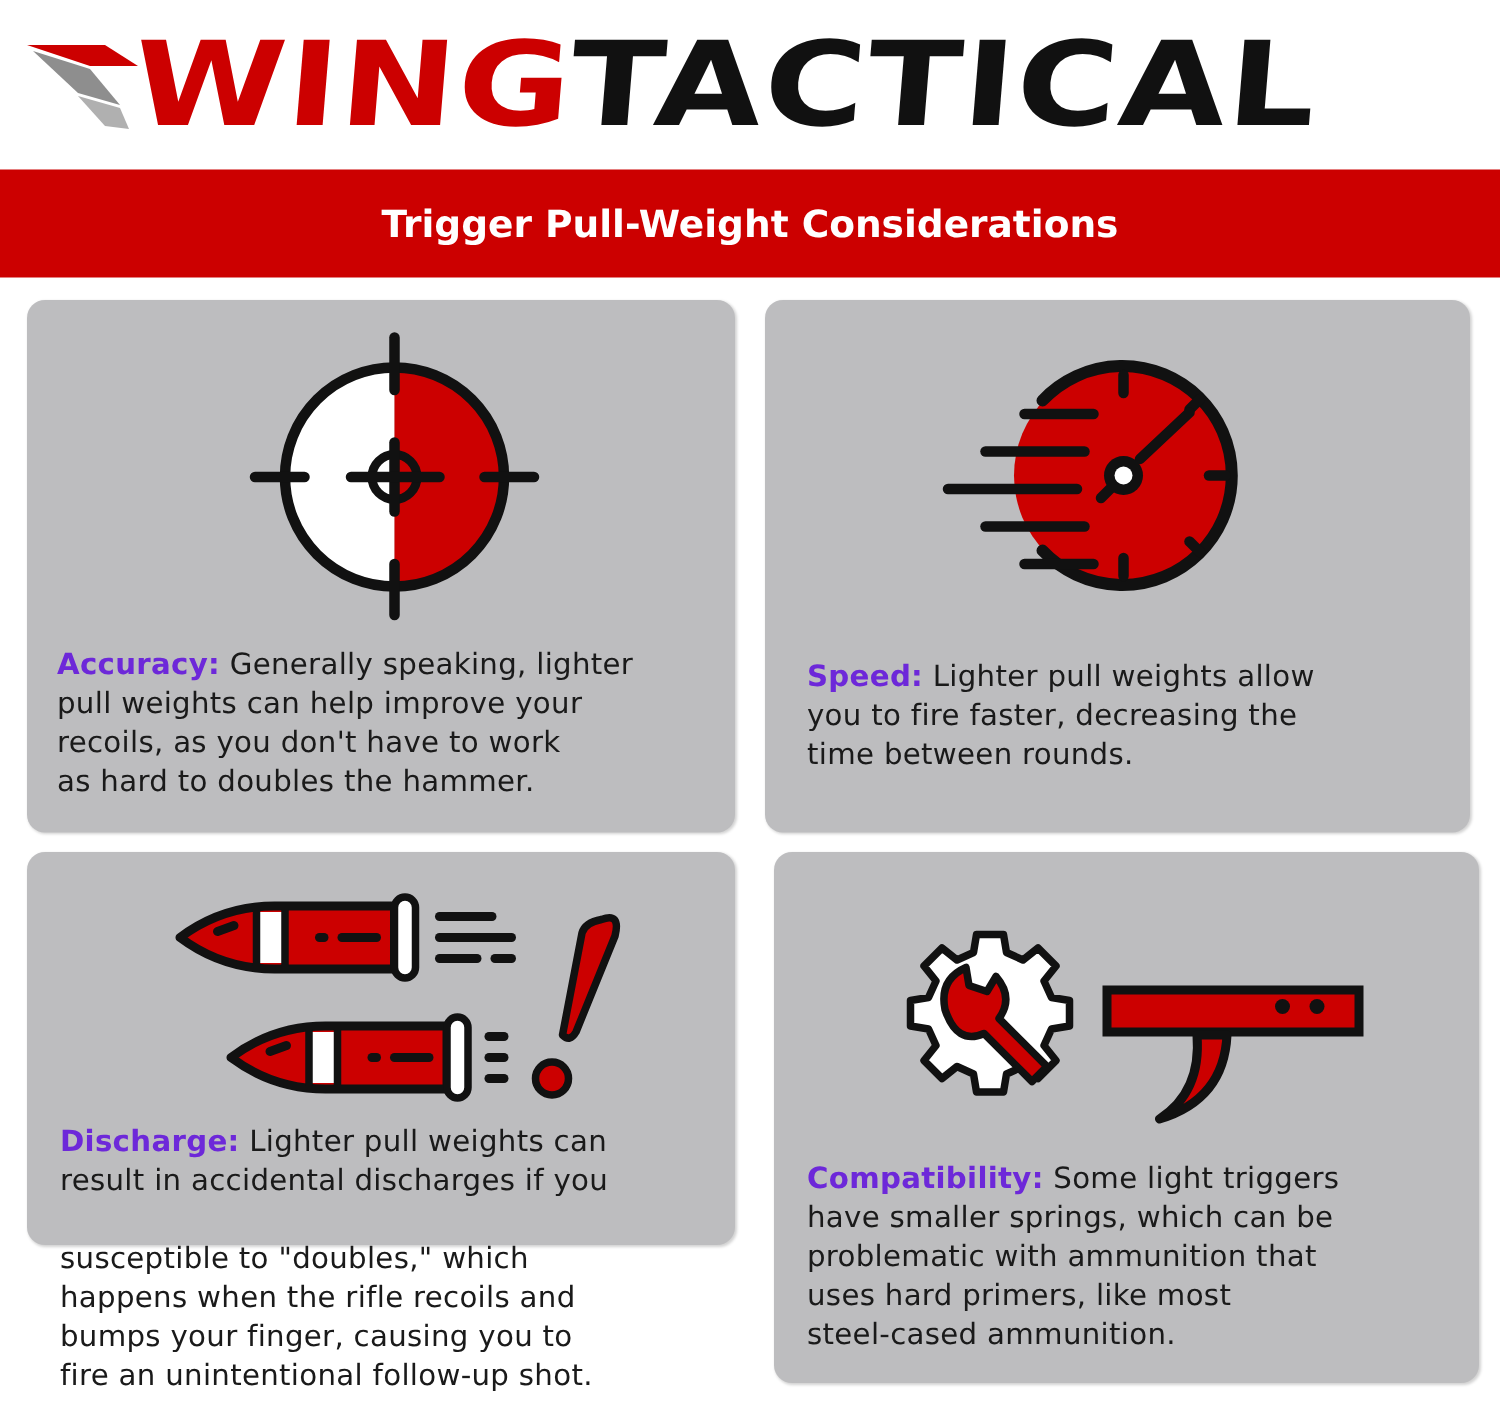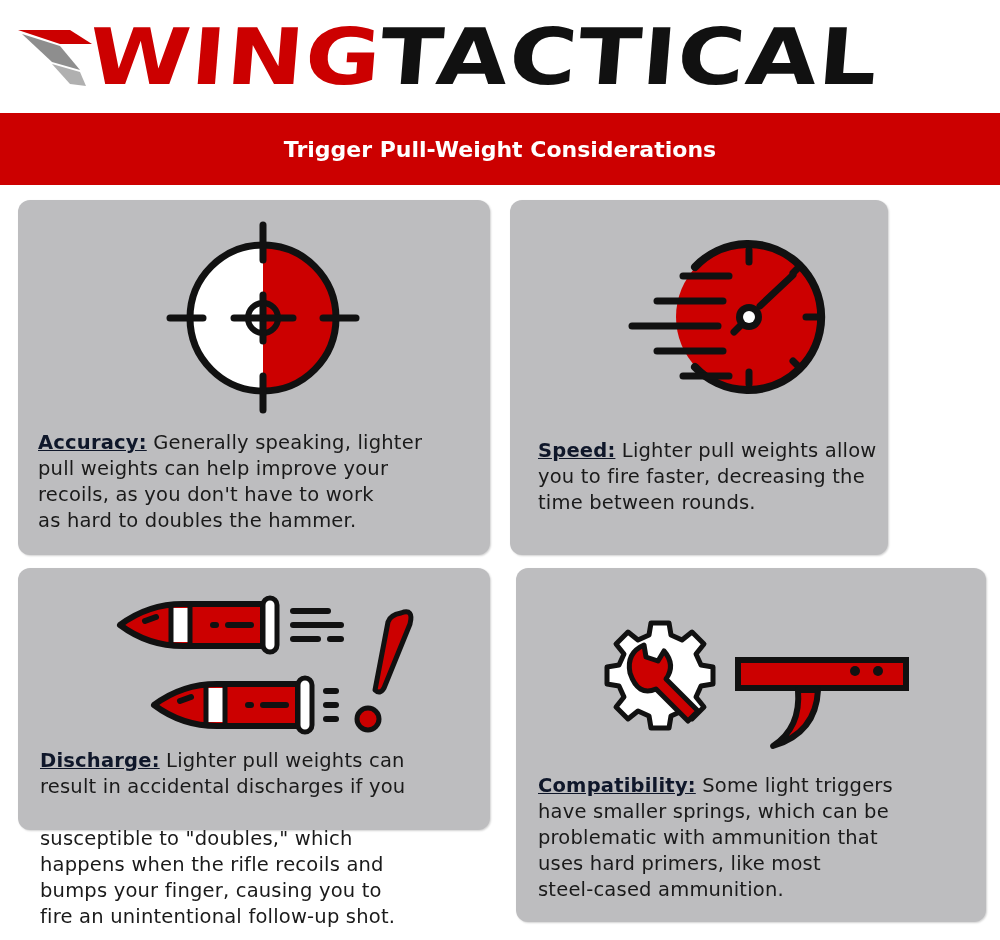--- a/index.html
+++ b/index.html
@@ -18,34 +18,34 @@
     white-space: nowrap;
   }
   .logo-wing { color: #cc0000; }
   .logo-tactical { color: #111111; }
   .banner {
     position: absolute; left: 0; top: 113px; width: 1000px; height: 72px;
     background: #cc0000; display: flex; align-items: center; justify-content: center;
   }
   .banner-title {
     color: #ffffff; font-family: "DejaVu Sans", sans-serif; font-weight: bold;
-    font-size: 22px; letter-spacing: 0px;
+    font-size: 25px; letter-spacing: 0px;
   }
   .card {
     position: absolute; background: #bdbdbf; border-radius: 12px;
     box-shadow: 1px 1px 2px rgba(0,0,0,0.18);
   }
   .card svg { position: absolute; left: 0; top: 0; }
   .card-text {
     position: absolute; font-size: 19.5px; line-height: 26px; color: #1a1a1a;
     font-family: "DejaVu Sans", sans-serif; letter-spacing: 0.2px;
   }
-  .card-label { color: #0f172a; font-weight: bold; text-decoration: underline; }
+  .card-label { color: #6d28d9; font-weight: bold; }
   #card-accuracy { left: 18px; top: 200px; width: 472px; height: 355px; }
-  #card-speed { left: 510px; top: 200px; width: 378px; height: 355px; }
+  #card-speed { left: 510px; top: 200px; width: 470px; height: 355px; }
   #card-discharge { left: 18px; top: 568px; width: 472px; height: 262px; }
   #card-compat { left: 516px; top: 568px; width: 470px; height: 354px; }
 </style>
 </head>
 <body>
 
 <div class="logo">
   <svg width="1000" height="110">
     <polygon points="18,30 70,30 92,44 60,44" fill="#cc0000"></polygon>
     <polygon points="22,34 60,46 80,70 52,62" fill="#8e8e8e"></polygon>

